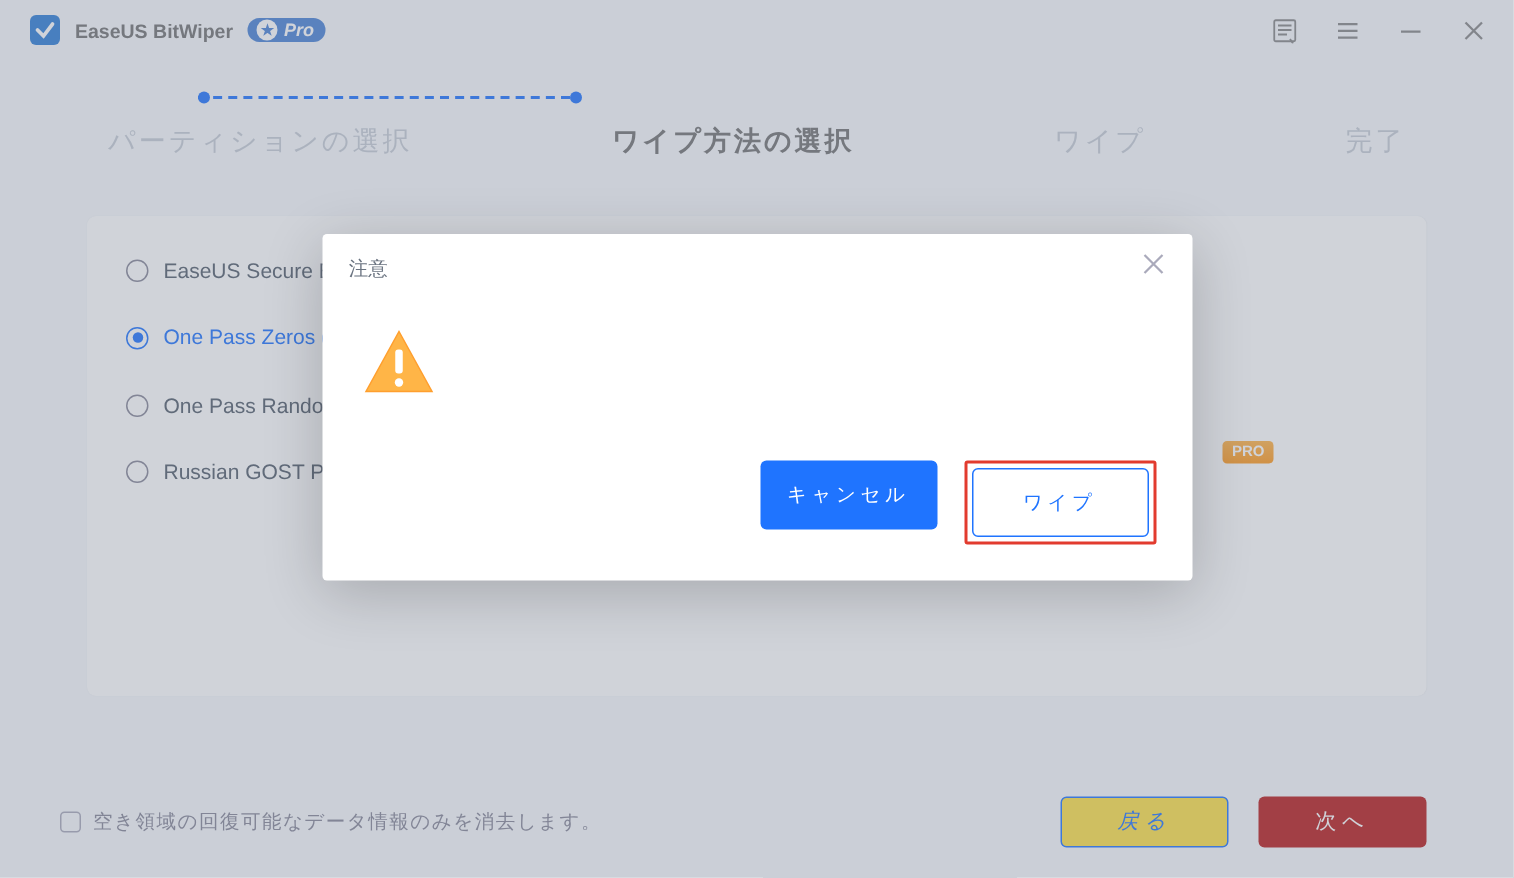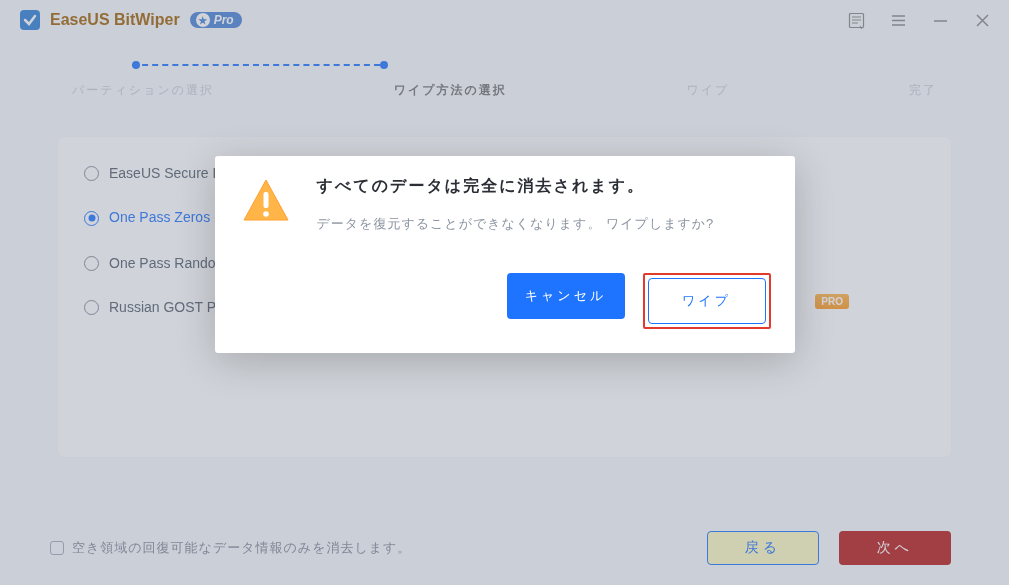--- a/index.html
+++ b/index.html
@@ -23,23 +23,23 @@
     }
     .app-logo {
       width: 24px;
       height: 24px;
       display: inline-flex;
       align-items: center;
       justify-content: center;
       margin-right: 8px;
     }
     .app-title {
-      font-size: 16px;
+      font-size: 13px;
       font-weight: 600;
-      color: #a16207;
+      color: #737373;
     }
     .pro-badge {
       margin-left: 10px;
       display: inline-flex;
       align-items: center;
       background: #4a83d6;
       color: #fff;
       font-size: 12px;
       font-style: italic;
       font-weight: bold;
@@ -75,21 +75,21 @@
       color: #666;
     }
     .steps {
       display: flex;
       justify-content: space-between;
       margin: 42px 72px 0 72px;
       position: relative;
     }
     .step {
       color: #c7cdd6;
-      font-size: 12px;
+      font-size: 18px;
       letter-spacing: 2px;
       position: relative;
       text-align: left;
     }
     .step.active {
       color: #737373;
       font-weight: 600;
     }
     .steps-line {
       position: absolute;
@@ -166,21 +166,21 @@
       background: linear-gradient(#ffb347, #ff9a1f);
       color: #fff;
       font-size: 10px;
       font-weight: bold;
       padding: 2px 6px;
       border-radius: 3px;
     }
     .footer {
       position: absolute;
       bottom: 20px;
-      left: 50px;
+      left: 40px;
       right: 58px;
       display: flex;
       align-items: center;
     }
     .checkbox-row {
       display: flex;
       align-items: center;
       gap: 8px;
       color: #889;
       font-size: 13px;
@@ -204,21 +204,22 @@
       font-size: 14px;
       letter-spacing: 4px;
       display: flex;
       align-items: center;
       justify-content: center;
       cursor: pointer;
     }
     .btn-outline {
       border: 1.5px solid #1f74ff;
       color: #1f74ff;
-      background: #fef9c3;
+      background: #fde047;
+      font-style: italic;
     }
     .btn-primary {
       background: #b91c1c;
       color: #fff;
     }
     .overlay {
       position: absolute;
       inset: 0;
       background: rgba(120, 130, 145, 0.35);
       display: flex;
@@ -385,32 +386,36 @@
     <span>空き領域の回復可能なデータ情報のみを消去します。</span>
   </div>
   <div class="footer-buttons">
     <div class="btn btn-outline">戻る</div>
     <div class="btn btn-primary">次へ</div>
   </div>
 </div>
 
 <div class="overlay">
   <div class="dialog">
+    <div class="dialog-header">
+      <span class="dialog-title">注意</span>
+      <span class="dialog-close">
+        <svg width="16" height="16" viewBox="0 0 16 16">
+            <path d="M2 2l12 12M14 2L2 14" stroke="#aab" stroke-width="1.5"></path>
+          </svg>
+      </span>
+    </div>
     <div class="dialog-body">
       <div class="warning-icon">
         <svg width="50" height="50" viewBox="0 0 50 50">
           <path d="M25 4 L47 44 L3 44 Z" fill="#ffb547" stroke="#ff9f2e" stroke-width="1"></path>
           <rect x="22.5" y="16" width="5" height="16" rx="2" fill="#fff"></rect>
           <circle cx="25" cy="38" r="2.8" fill="#fff"></circle>
         </svg>
       </div>
-      <div class="dialog-text">
-        <div class="dialog-heading">すべてのデータは完全に消去されます。</div>
-        <div class="dialog-msg">データを復元することができなくなります。 ワイプしますか?</div>
-      </div>
     </div>
     <div class="dialog-footer">
       <div class="dlg-btn cancel">キャンセル</div>
       <div class="wipe-highlight">
         <div class="dlg-btn wipe">ワイプ</div>
       </div>
     </div>
   </div>
 </div>
 

